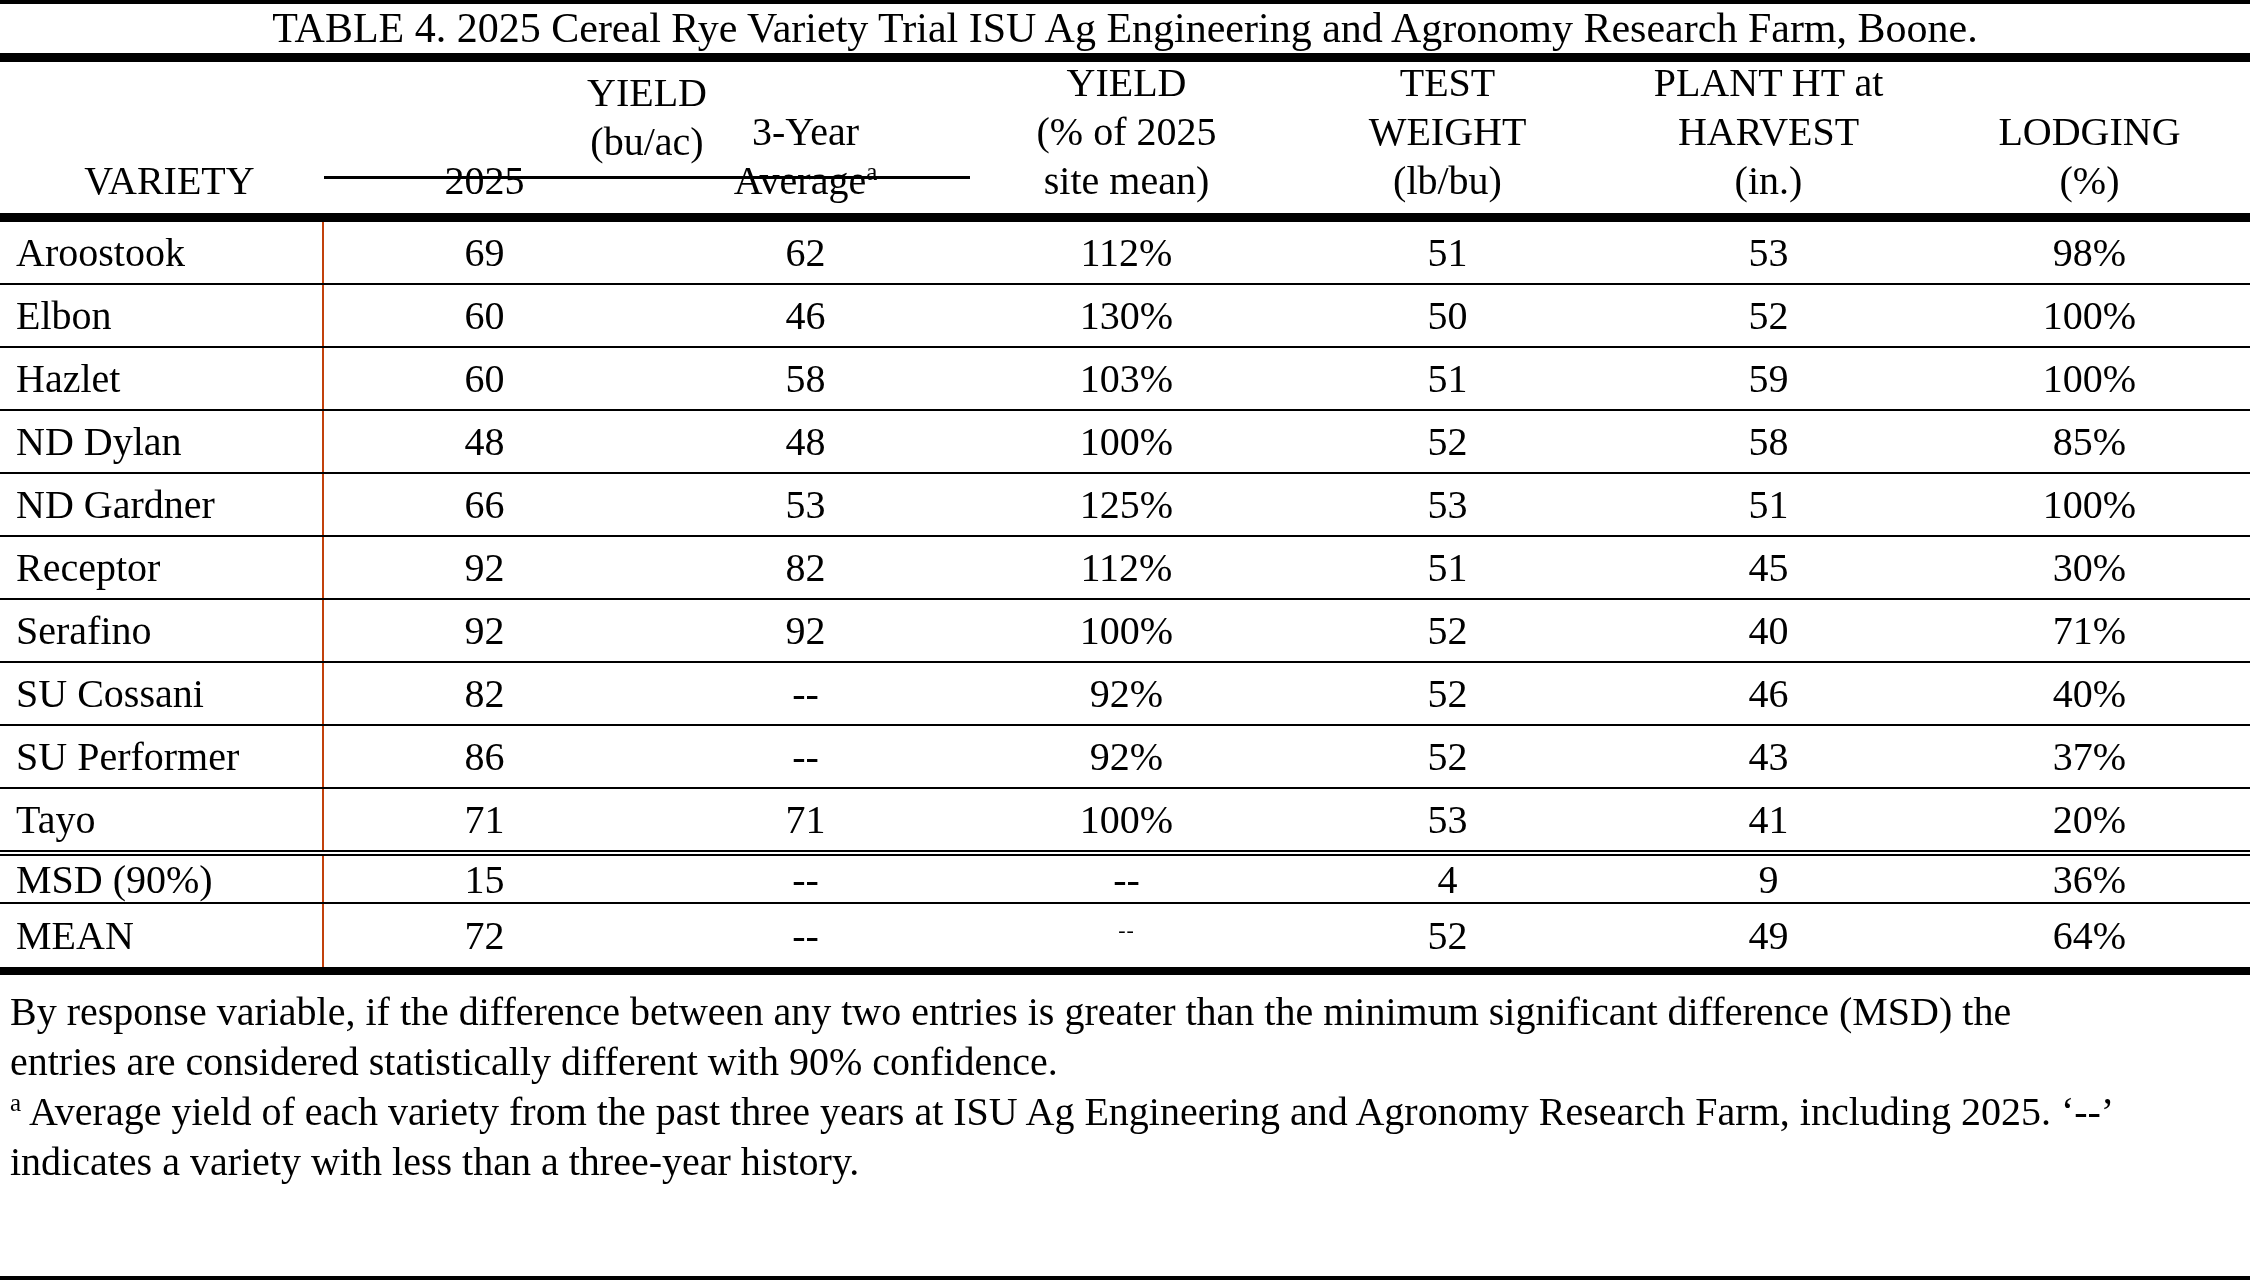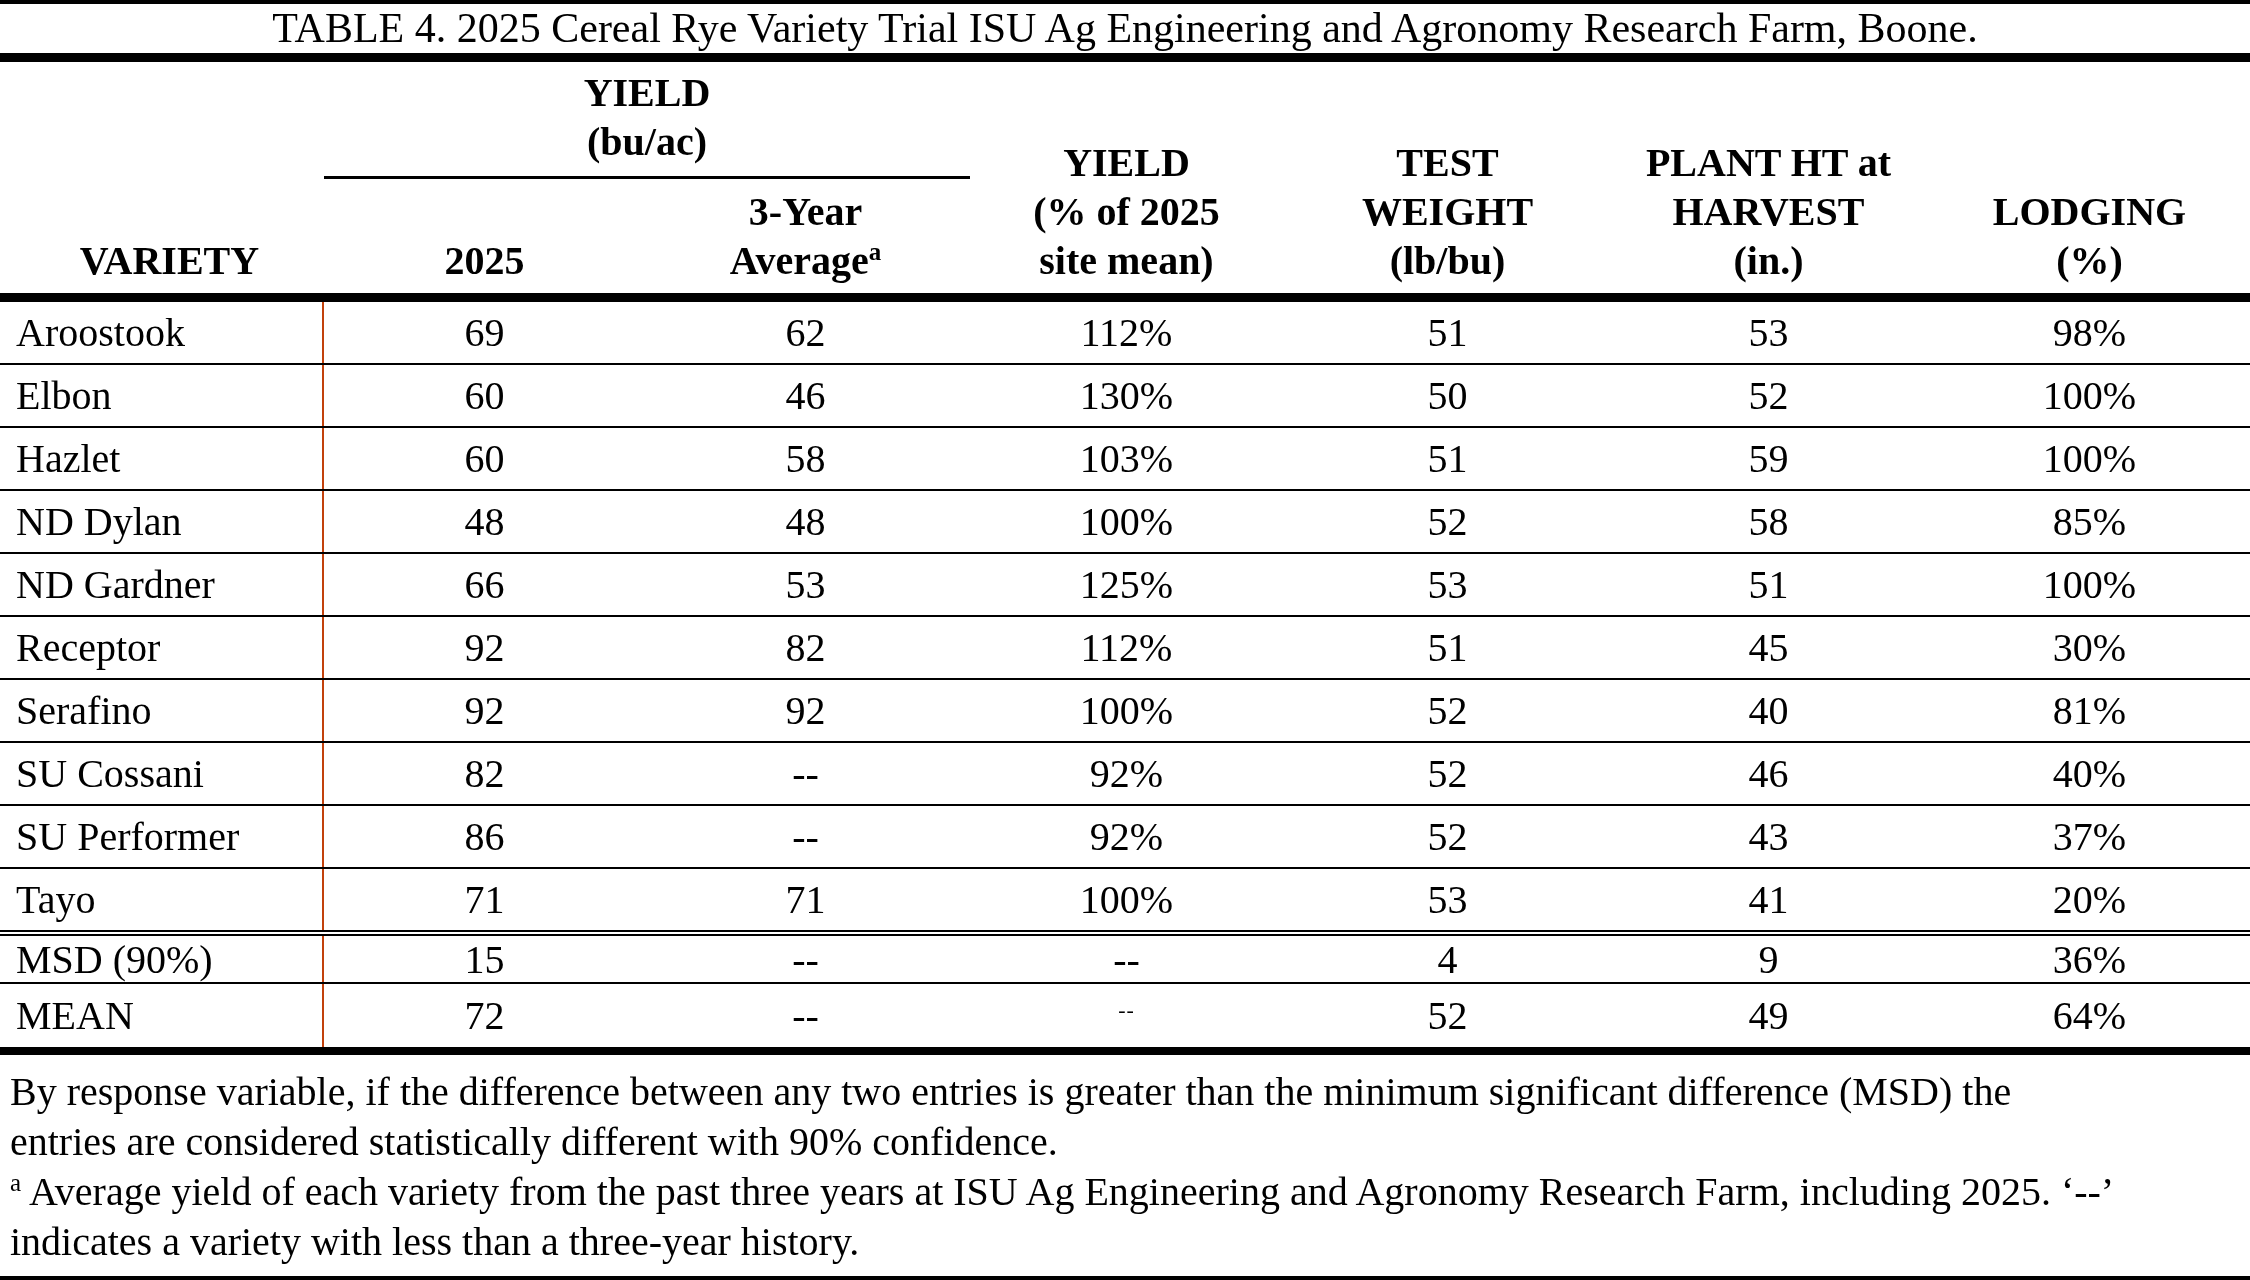--- a/index.html
+++ b/index.html
@@ -22,25 +22,25 @@
     display: flex;
     align-items: flex-start;
     justify-content: center;
     font-size: 42px;
     border-bottom: 9px solid #000;
   }
 
   
   .thead {
     position: relative;
-    height: 240px;
+    height: 160px;
     border-bottom: 9px solid #000;
     display: flex;
     align-items: flex-end;
-    font-weight: bold;
+    font-weight: normal;
     font-size: 40px;
     line-height: 49px;
   }
   .thead .hcol {
     text-align: center;
     padding-bottom: 8px;
   }
   .col-variety { width: 324px; text-align: left; padding-left: 15px; }
   .colw { width: 321px; }
   .group-head {
@@ -202,21 +202,21 @@
       <div class="cell">30%</div>
     </div>
 
     <div class="trow">
       <div class="cell cv">Serafino</div>
       <div class="cell">92</div>
       <div class="cell">92</div>
       <div class="cell">100%</div>
       <div class="cell">52</div>
       <div class="cell">40</div>
-      <div class="cell">81%</div>
+      <div class="cell">71%</div>
     </div>
 
     <div class="trow">
       <div class="cell cv">SU Cossani</div>
       <div class="cell">82</div>
       <div class="cell">--</div>
       <div class="cell">92%</div>
       <div class="cell">52</div>
       <div class="cell">46</div>
       <div class="cell">40%</div>

